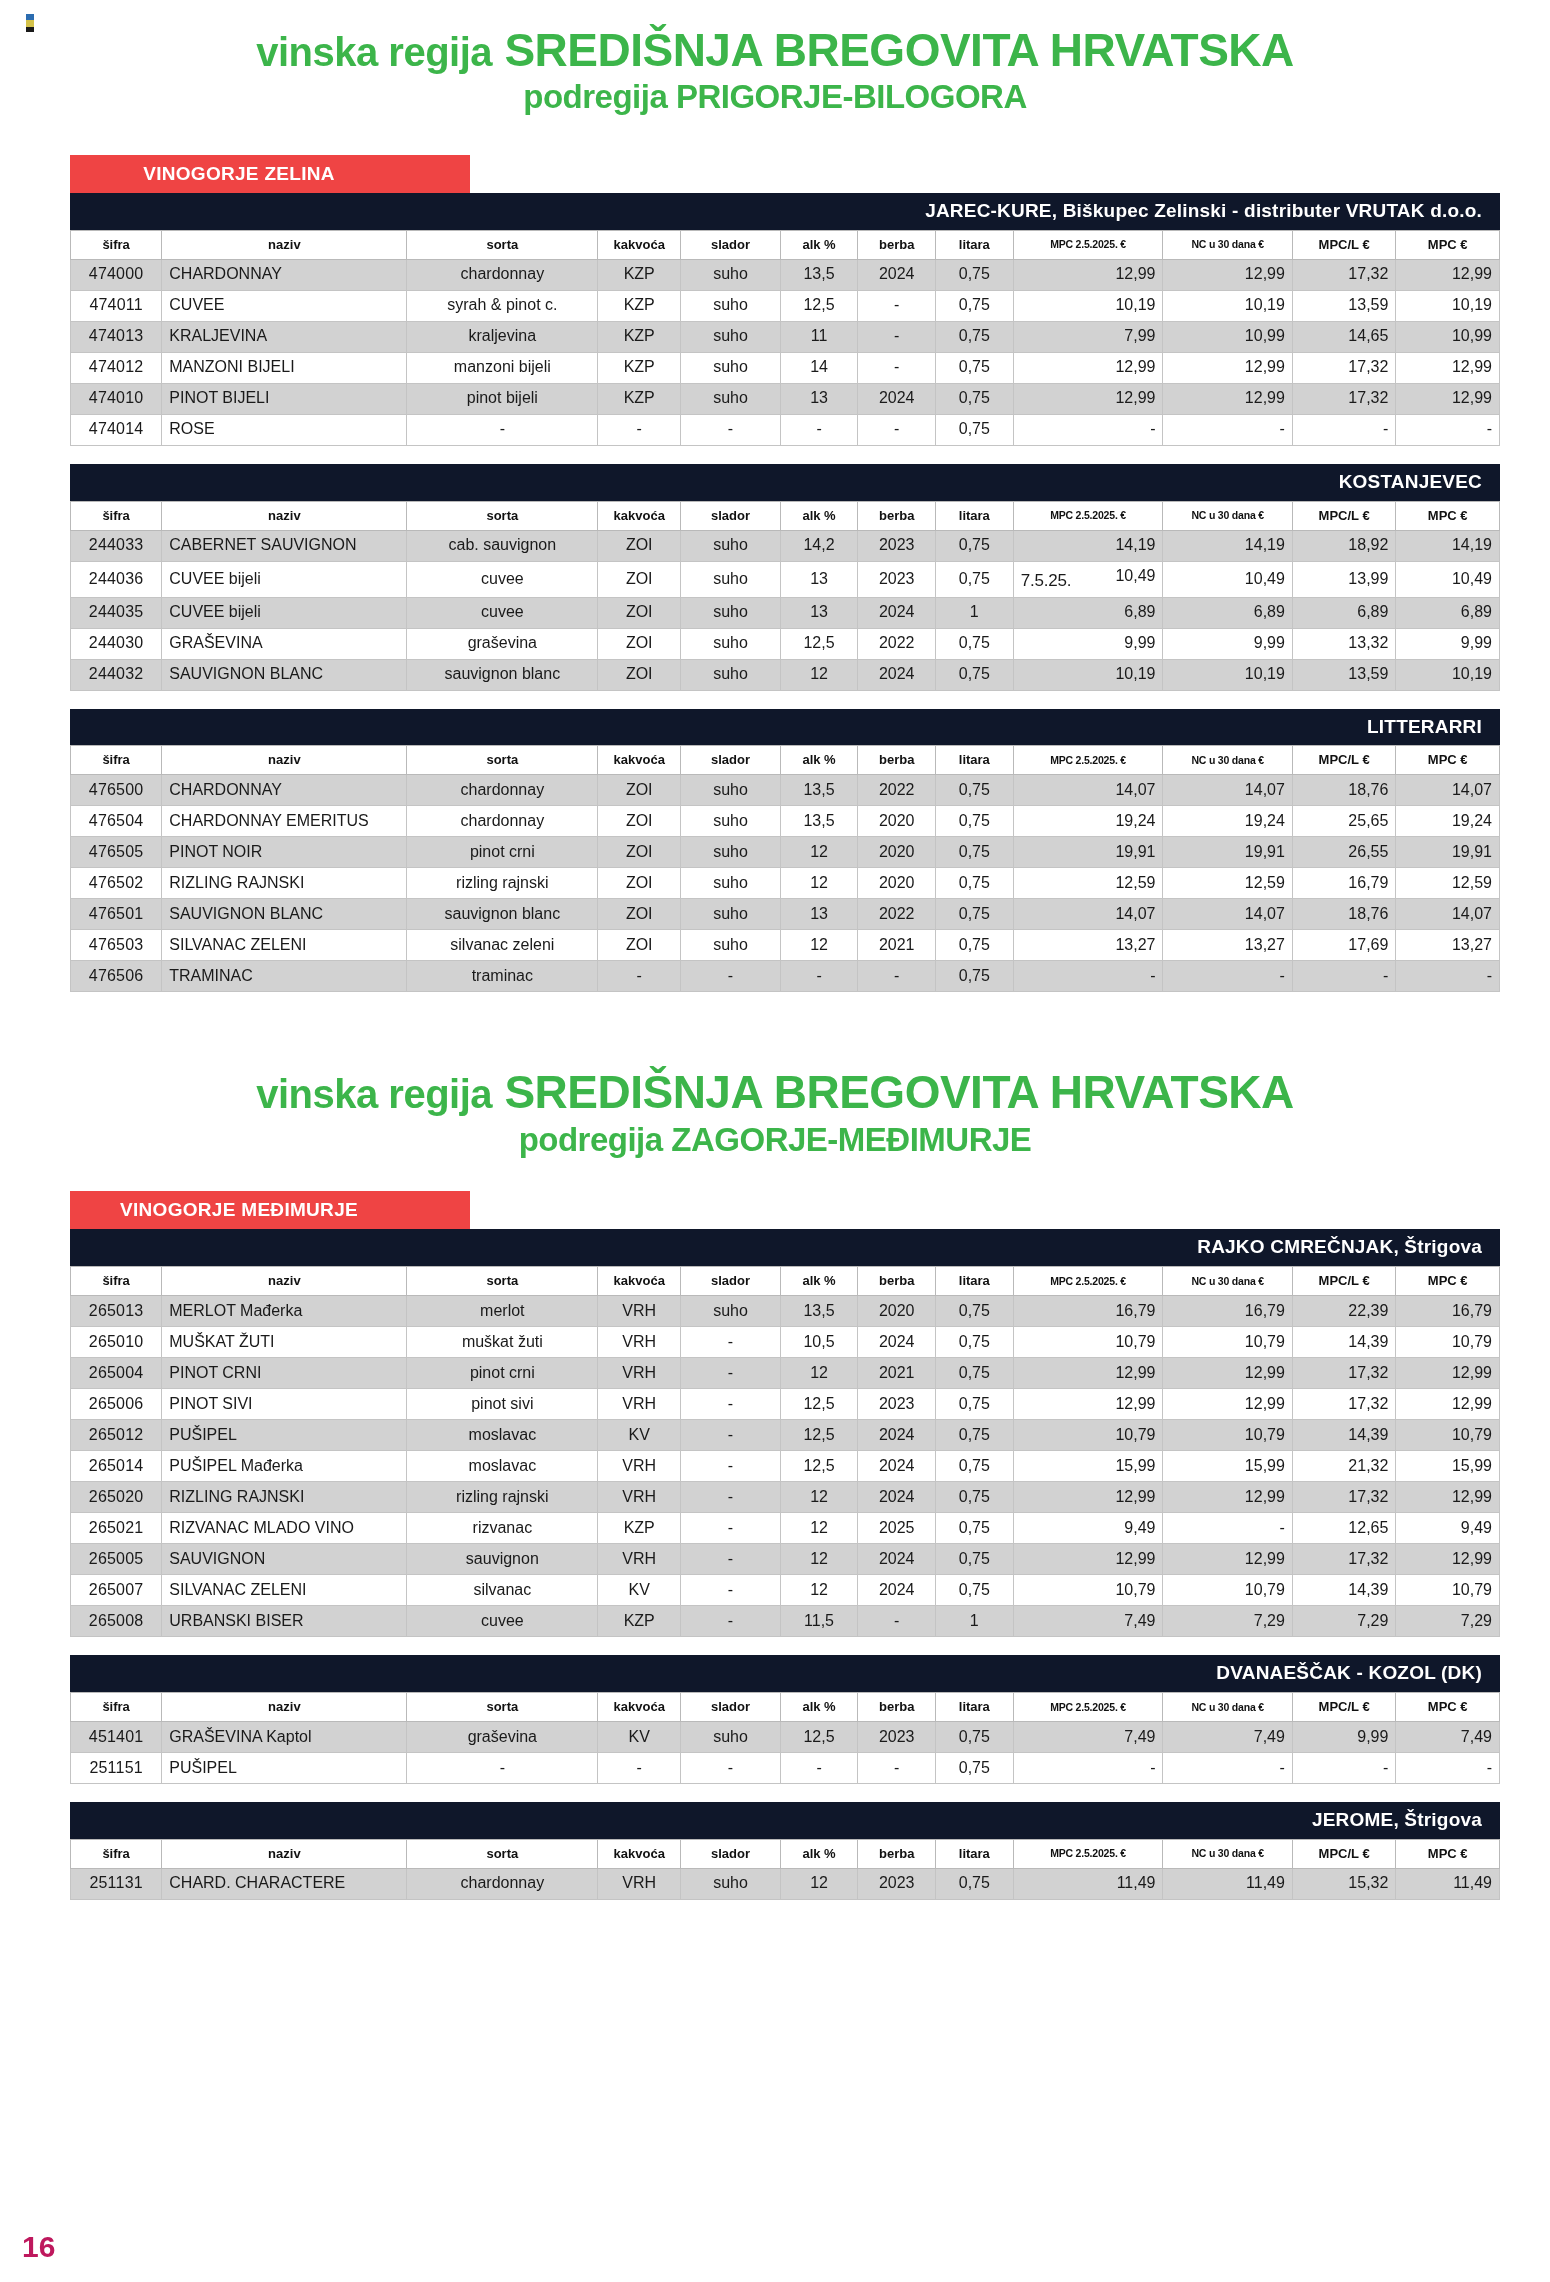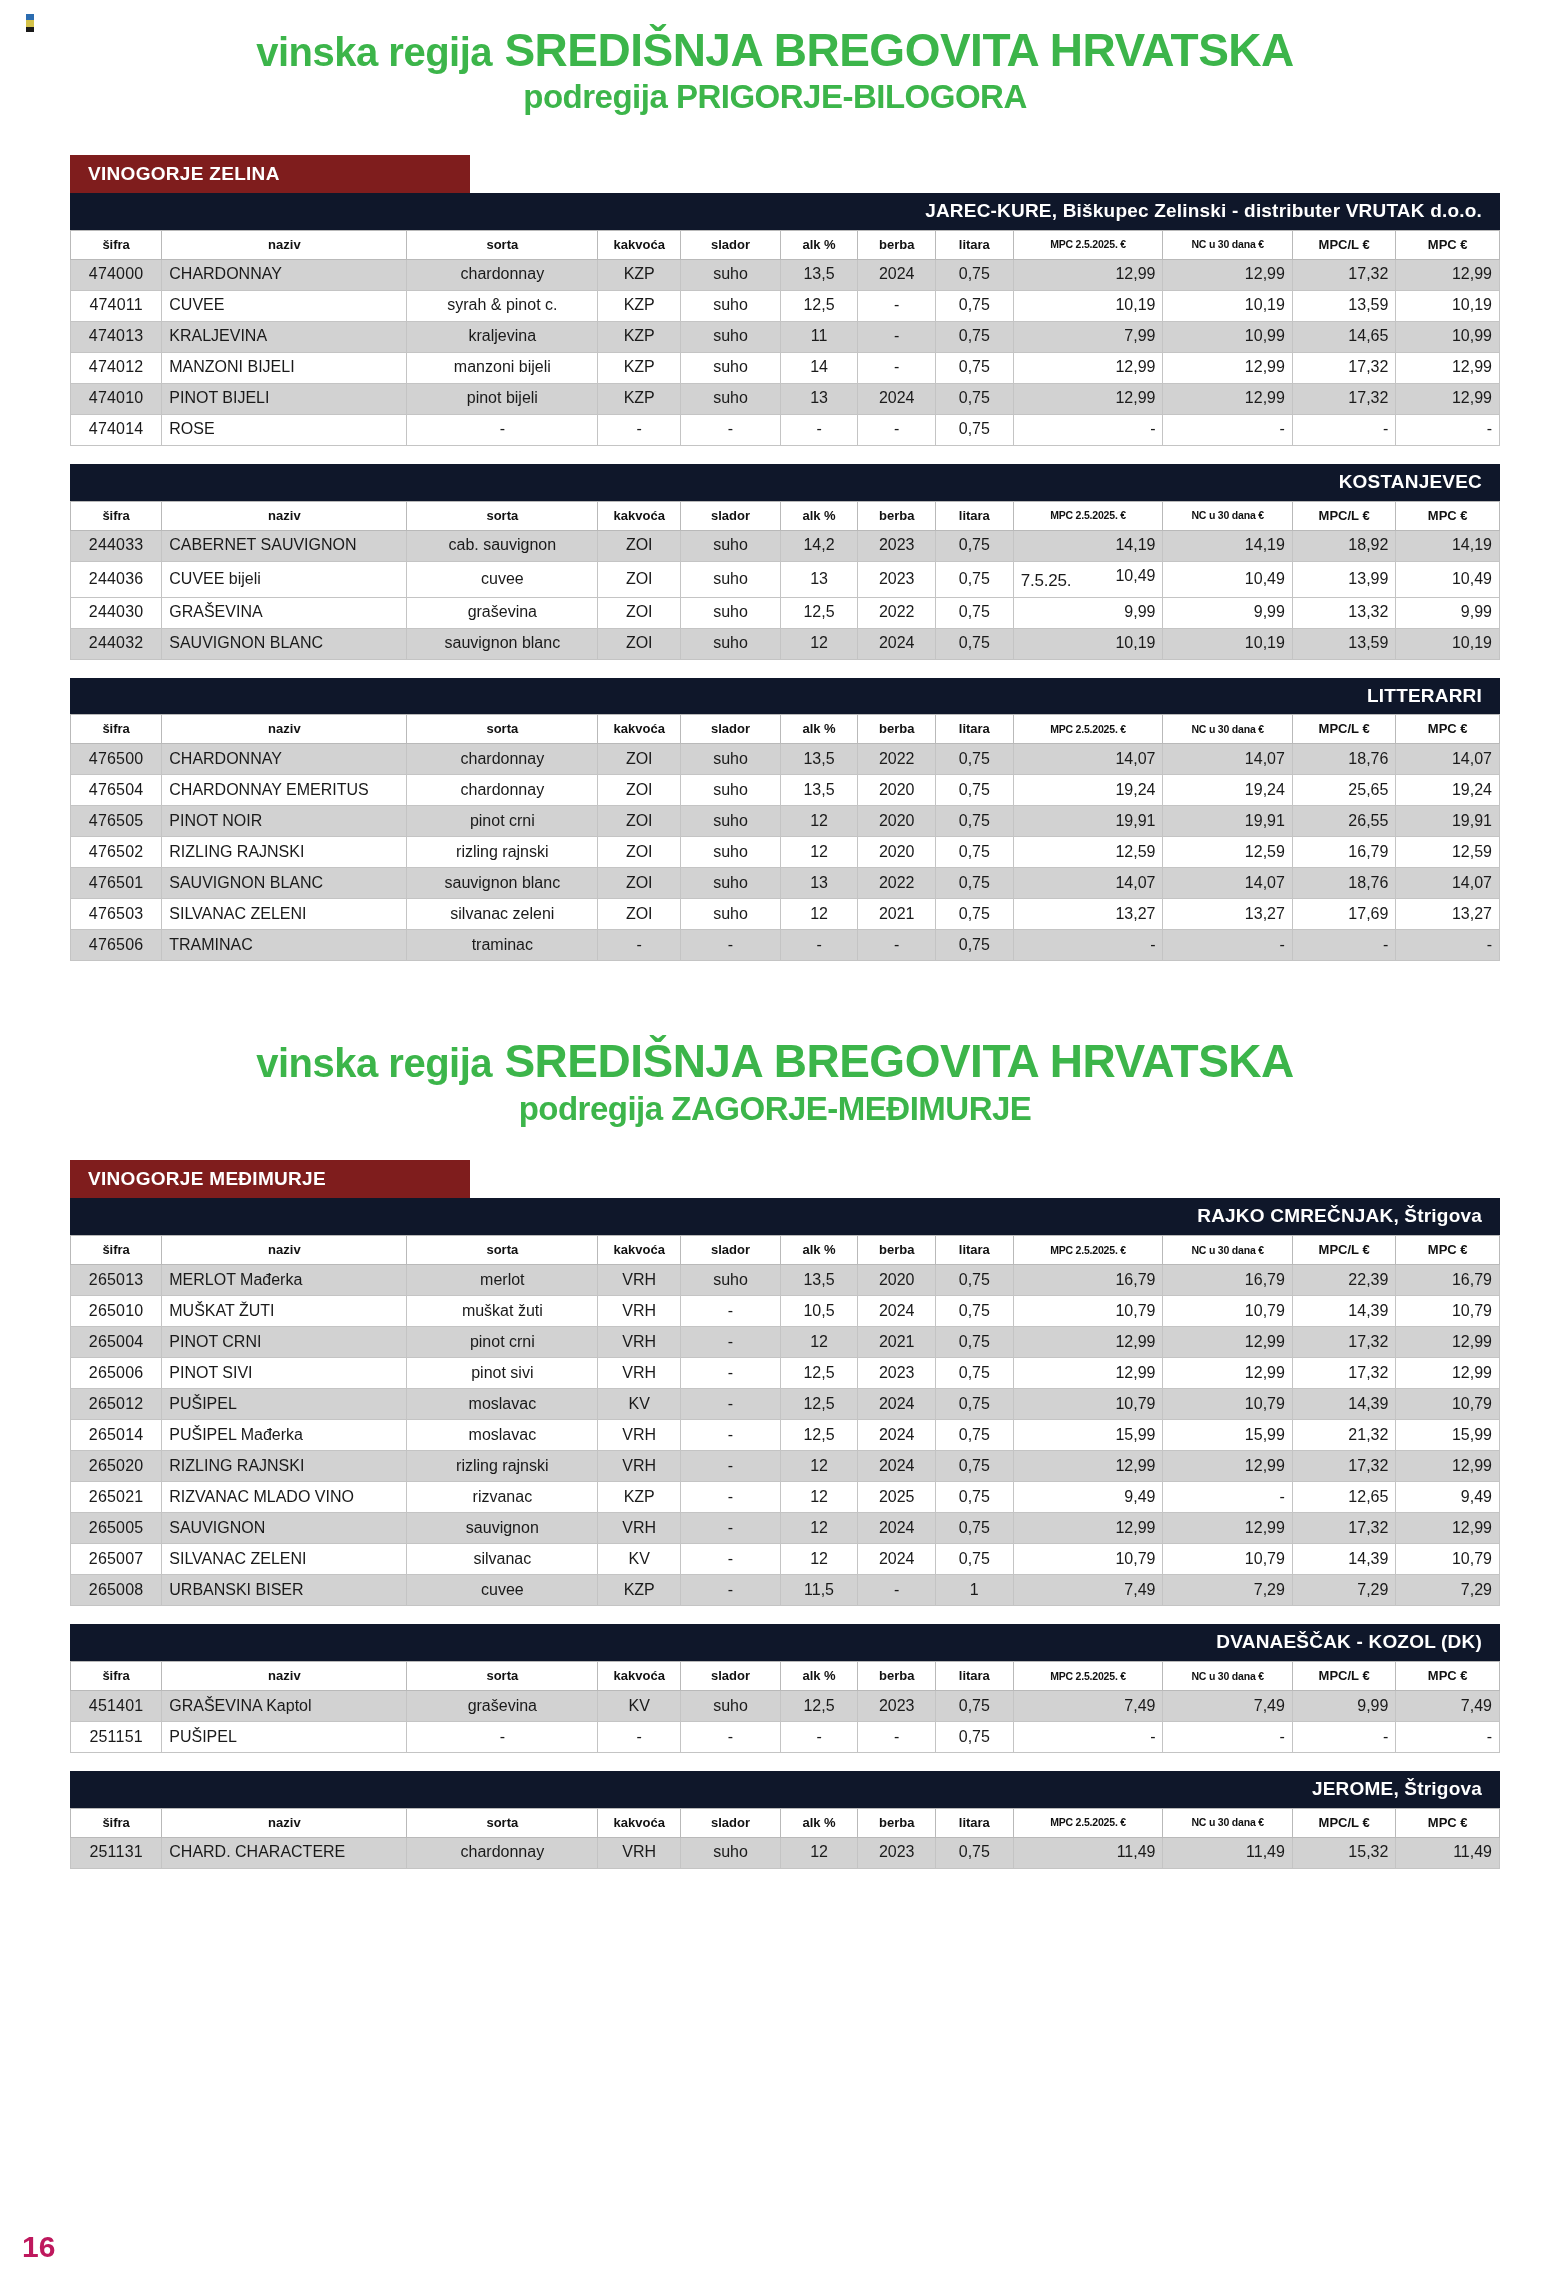--- a/index.html
+++ b/index.html
@@ -64,28 +64,29 @@
   
   .tables-wrap {
     width: 1470px;
     margin: 0 auto;
     padding-left: 30px;
     padding-right: 10px;
   }
 
   .vinogorje-bar {
     display: inline-block;
-    background: #7f1d1d;
+    background: #ef4444;
     color: #ffffff;
     font-size: 19px;
     font-weight: bold;
     letter-spacing: 0.3px;
     padding: 8px 80px 8px 18px;
     min-width: 400px;
     margin-top: 28px;
+    text-align: center;
   }
   .vinogorje-bar.second { margin-top: 22px; }
 
   .producer-bar {
     background: #0f172a;
     color: #ffffff;
     font-size: 19px;
     font-weight: bold;
     text-align: right;
     padding: 7px 18px 8px 10px;
@@ -349,20 +350,34 @@
               <td class="sorta">cuvee</td>
               <td class="kakvoca">ZOI</td>
               <td class="slador">suho</td>
               <td class="alk">13</td>
               <td class="berba">2023</td>
               <td class="litara">0,75</td>
               <td class="num"><span class="pre-note">7.5.25.</span><span>10,49</span></td>
               <td class="num">10,49</td>
               <td class="num">13,99</td>
               <td class="num">10,49</td>
+            </tr>
+            <tr class="odd">
+              <td class="sifra">244035</td>
+              <td class="naziv">CUVEE bijeli</td>
+              <td class="sorta">cuvee</td>
+              <td class="kakvoca">ZOI</td>
+              <td class="slador">suho</td>
+              <td class="alk">13</td>
+              <td class="berba">2024</td>
+              <td class="litara">1</td>
+              <td class="num">6,89</td>
+              <td class="num">6,89</td>
+              <td class="num">6,89</td>
+              <td class="num">6,89</td>
             </tr>
             <tr class="even">
               <td class="sifra">244030</td>
               <td class="naziv">GRAŠEVINA</td>
               <td class="sorta">graševina</td>
               <td class="kakvoca">ZOI</td>
               <td class="slador">suho</td>
               <td class="alk">12,5</td>
               <td class="berba">2022</td>
               <td class="litara">0,75</td>

